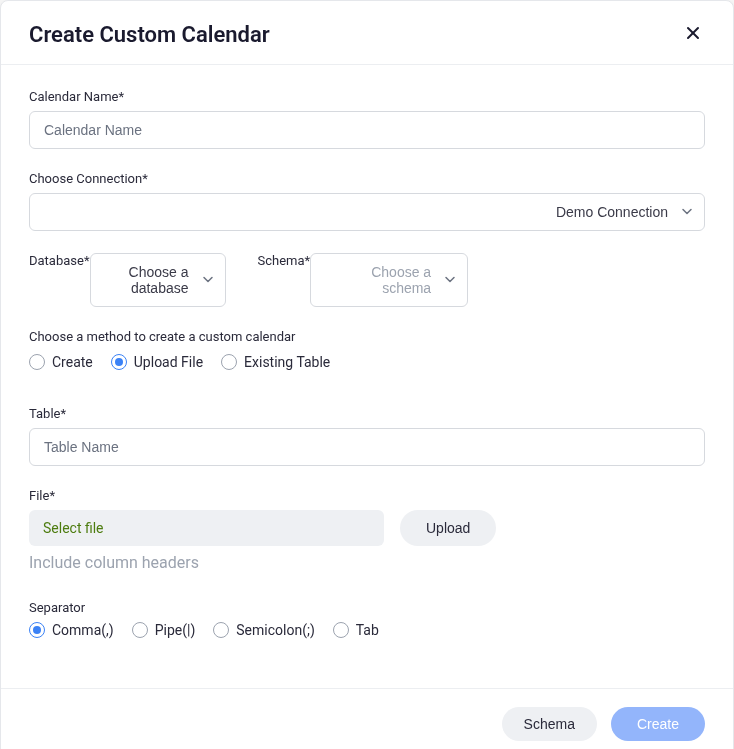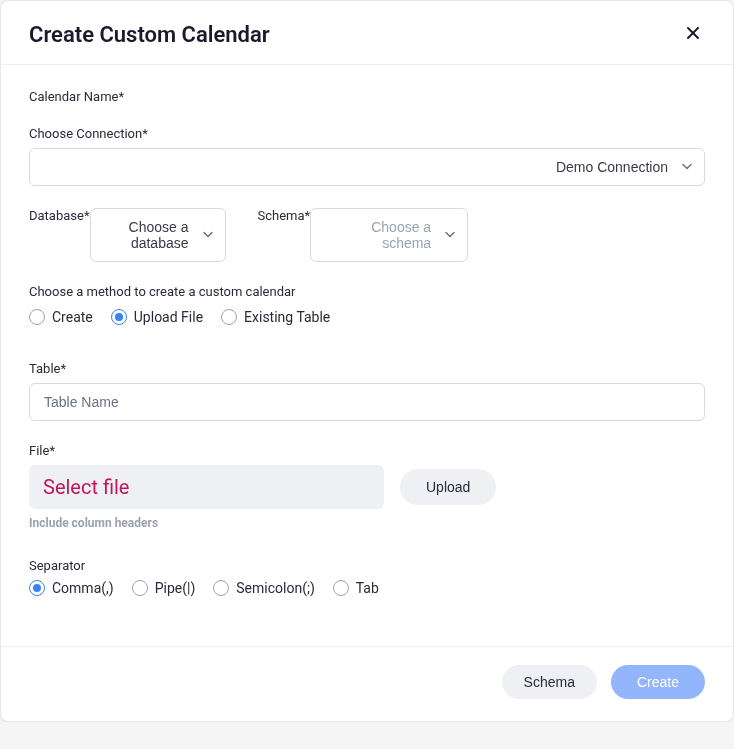--- a/index.html
+++ b/index.html
@@ -151,38 +151,37 @@
     .file-row {
       display: flex;
       gap: 16px;
       align-items: center;
     }
     .file-display {
       flex: 0 0 355px;
       padding: 10px 14px;
       background: #eef0f3;
       border-radius: 6px;
-      font-size: 20px;
-      color: #be185d;
+      font-size: 14px;
+      color: #4d7c0f;
       cursor: pointer;
     }
     .upload-btn {
       padding: 10px 26px;
       background: #eef0f3;
       border: none;
       border-radius: 20px;
       font-size: 14px;
       color: #2a2a3a;
       cursor: pointer;
     }
     .helper-text {
-      font-size: 12px;
+      font-size: 16px;
       color: #9ca3af;
       margin-top: 7px;
-      font-weight: bold;
     }
     .modal-footer {
       display: flex;
       justify-content: flex-end;
       gap: 14px;
       padding: 18px 28px 22px 28px;
       border-top: 1px solid #eceef1;
     }
     .btn {
       padding: 9px 22px;
@@ -221,20 +220,21 @@
           <line x1="13" y1="3" x2="3" y2="13"></line>
         </svg>
       </span>
     </button>
   </div>
 
   <div class="modal-body">
 
     <div class="field-group">
       <label class="field-label">Calendar Name*</label>
+      <input type="text" class="text-input" placeholder="Calendar Name" style="">
     </div>
 
     <div class="field-group">
       <label class="field-label">Choose Connection*</label>
       <div class="select-wrap full">
         <button class="select-input">
           <span>Demo Connection</span>
         </button>
         <span class="chevron">
           <svg viewBox="0 0 12 12" fill="none" stroke-width="1.5" stroke-linecap="round" stroke-linejoin="round">

